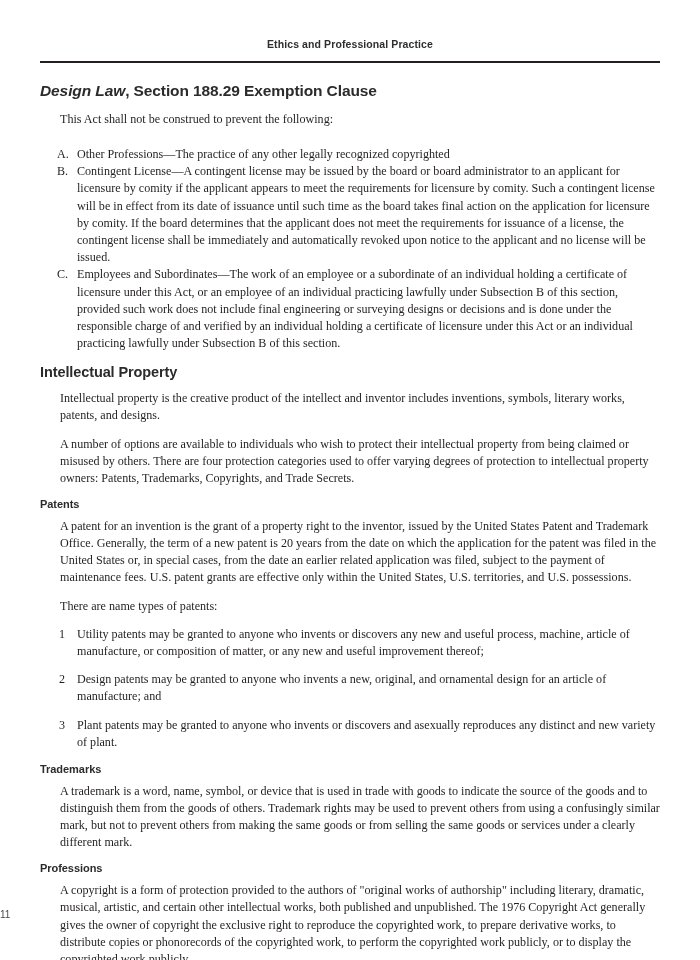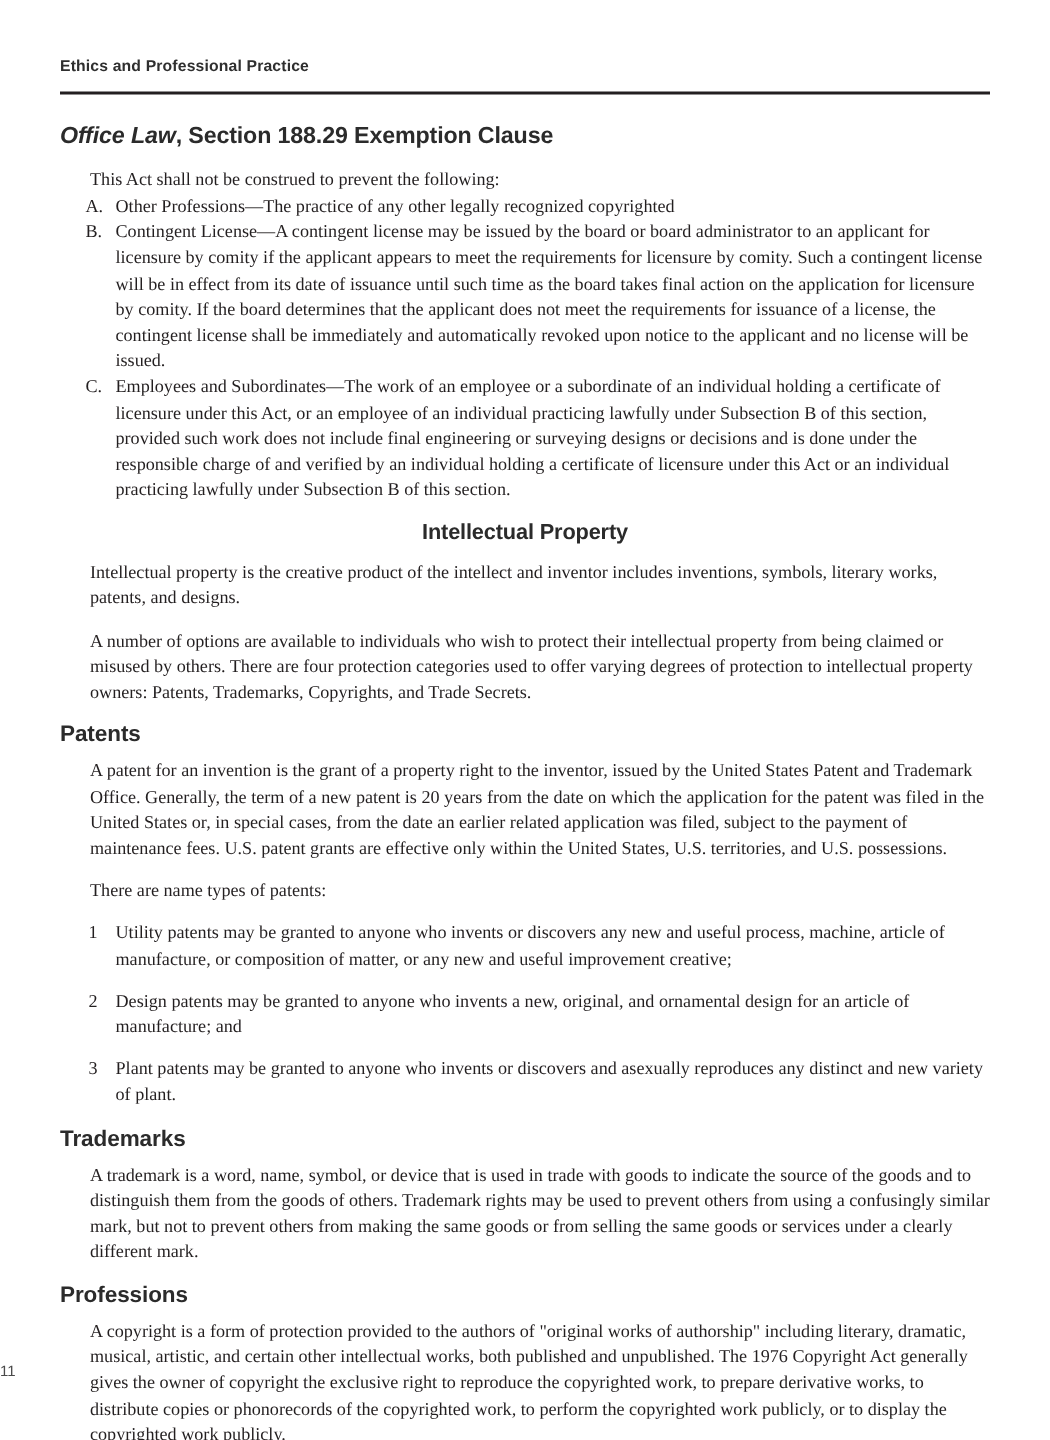--- a/index.html
+++ b/index.html
@@ -21,20 +21,21 @@
     height: 960px;
     box-sizing: border-box;
   }
 
   
   .running-header {
     position: absolute;
     top: 38px;
     left: 40px;
     width: 620px;
+    text-align: center;
     font-family: "Liberation Sans", "DejaVu Sans", sans-serif;
     font-weight: bold;
     font-size: 10.5px;
     letter-spacing: 0.1px;
     color: #2f2f2f;
   }
   .header-rule {
     position: absolute;
     top: 61px;
     left: 40px;
@@ -72,37 +73,37 @@
     font-size: 14.5px;
     line-height: 1.15;
     color: #2b2b2b;
     letter-spacing: -0.1px;
   }
 
   h3.subsection-heading {
     margin: 0 0 7px 0;
     font-family: "Liberation Sans", "DejaVu Sans", sans-serif;
     font-weight: bold;
-    font-size: 15px;
+    font-size: 11px;
     line-height: 1.15;
     color: #2b2b2b;
     letter-spacing: -0.05px;
   }
 
   
   p.body-text {
     margin: 0 0 11px 0;
     padding-left: 20px;
     font-size: 12.1px;
     line-height: 17.2px;
     text-align: left;
     color: #231f20;
   }
   p.body-text.lead-in {
-    margin-bottom: 1px;
+    margin-bottom: 18px;
   }
 
   
   .lettered-list {
     margin: 0 0 12px 0;
     padding: 0;
     list-style: none;
   }
   .lettered-list > li {
     position: relative;
@@ -139,21 +140,21 @@
   }
   .numbered-list > li .marker {
     position: absolute;
     left: 19px;
     top: 0;
     width: 18px;
     text-align: left;
   }
 
   
-  .gap-before-section { margin-top: 20px; text-align: center; }
+  .gap-before-section { margin-top: 20px; }
   .gap-before-sub { margin-top: 18px; }
 
   
   .page-number {
     position: absolute;
     bottom: 40px;
     left: 0;
     width: 634px;
     text-align: left;
     font-family: "Liberation Sans", "DejaVu Sans", sans-serif;
@@ -165,21 +166,21 @@
 <body>
 
 <div class="page">
 
   <div class="running-header">Ethics and Professional Practice</div>
 
   <div class="header-rule"></div>
 
   <div class="content">
 
-    <h1 class="doc-title"><span class="ital">Office Law</span><span>, Section 188.29 Exemption Clause</span></h1>
+    <h1 class="doc-title"><span class="ital">Design Law</span><span>, Section 188.29 Exemption Clause</span></h1>
 
     <p class="body-text lead-in">This Act shall not be construed to prevent the following:</p>
 
     <ol class="lettered-list">
       <li>
         <span class="marker">A.</span>
         <span>Other Professions—The practice of any other legally recognized copyrighted</span>
       </li>
       <li>
         <span class="marker">B.</span>
@@ -199,21 +200,21 @@
 
     <h3 class="subsection-heading gap-before-sub">Patents</h3>
 
     <p class="body-text">A patent for an invention is the grant of a property right to the inventor, issued by the United States Patent and Trademark Office. Generally, the term of a new patent is 20 years from the date on which the application for the patent was filed in the United States or, in special cases, from the date an earlier related application was filed, subject to the payment of maintenance fees. U.S. patent grants are effective only within the United States, U.S. territories, and U.S. possessions.</p>
 
     <p class="body-text">There are name types of patents:</p>
 
     <ol class="numbered-list">
       <li>
         <span class="marker">1</span>
-        <span>Utility patents may be granted to anyone who invents or discovers any new and useful process, machine, article of manufacture, or composition of matter, or any new and useful improvement creative;</span>
+        <span>Utility patents may be granted to anyone who invents or discovers any new and useful process, machine, article of manufacture, or composition of matter, or any new and useful improvement thereof;</span>
       </li>
       <li>
         <span class="marker">2</span>
         <span>Design patents may be granted to anyone who invents a new, original, and ornamental design for an article of manufacture; and</span>
       </li>
       <li>
         <span class="marker">3</span>
         <span>Plant patents may be granted to anyone who invents or discovers and asexually reproduces any distinct and new variety of plant.</span>
       </li>
     </ol>

